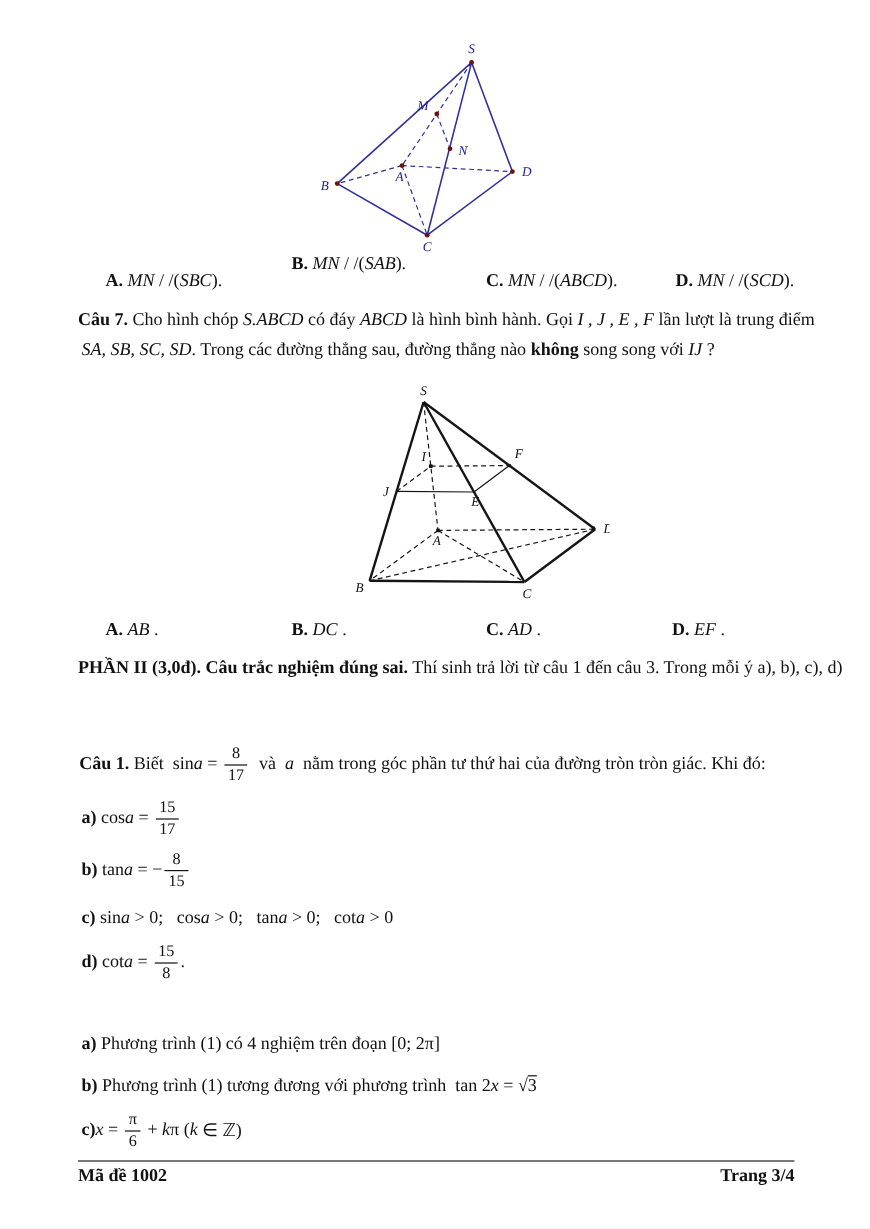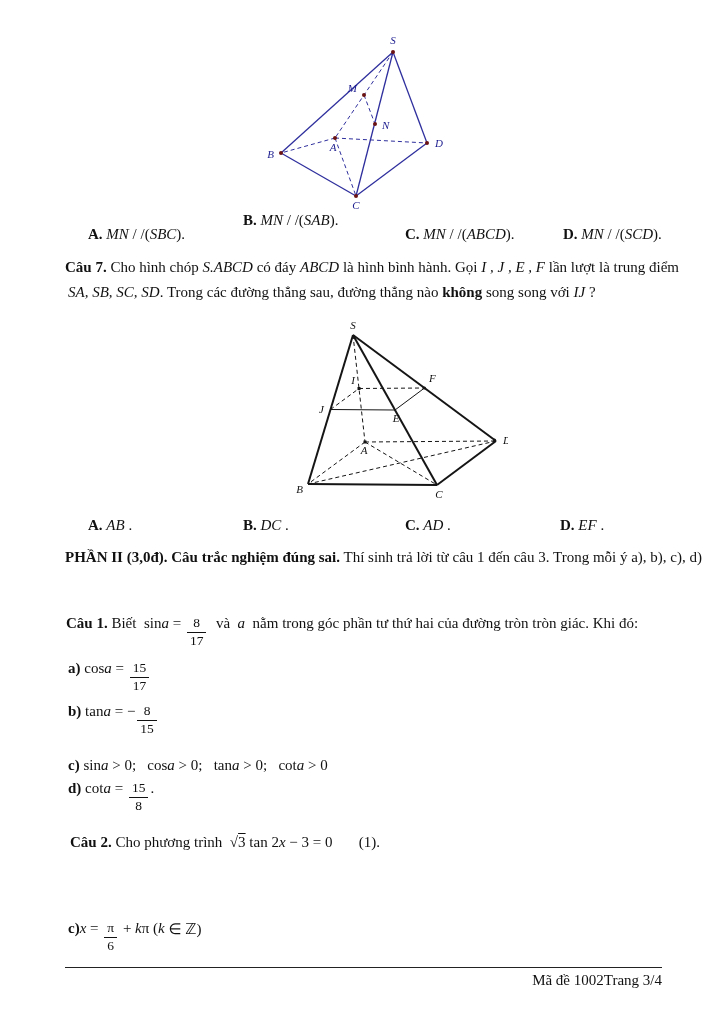--- a/index.html
+++ b/index.html
@@ -2,32 +2,32 @@
 <html><head>
 <meta charset="utf-8">
 <style>
   html,body{margin:0;padding:0;background:#e8e8e8;}
   .page{
     position:relative;width:725px;height:1024px;margin:0 auto;background:#ffffff;
     font-family:"Liberation Serif", serif;font-size:15px;color:#111;overflow:hidden;
   }
   .page span{white-space:pre;}
   .line{position:absolute;white-space:nowrap;line-height:18px;}
-  .mline{position:absolute;display:flex;align-items:flex-start;height:44px;white-space:nowrap;}
+  .mline{position:absolute;display:flex;align-items:center;height:44px;white-space:nowrap;}
   .b{font-weight:bold;}
   .i{font-style:italic;}
   .frac{display:inline-flex;flex-direction:column;text-align:center;font-size:13.5px;
         line-height:1.25;vertical-align:middle;margin:0 2px;}
   .fnum{padding:0 3px;border-bottom:1px solid #111;display:block;}
   .fden{padding:0 3px;display:block;}
   .sqrtv{text-decoration:overline;}
   .fig{position:absolute;}
   .fig text{font-family:"Liberation Serif", serif;font-style:italic;font-size:11px;}
   .footline{position:absolute;left:65px;width:597px;top:967px;border-top:1.6px solid #222;}
-  .footer{position:absolute;left:65px;width:597px;top:971px;display:flex;justify-content:flex-end;line-height:18px;}
+  .footer{position:absolute;left:65px;width:597px;top:971px;display:flex;justify-content:space-between;line-height:18px;font-weight:bold;}
 </style>
 </head>
 <body>
 
 <div class="page">
 
   <svg class="fig" style="left:256px;top:30px" width="195" height="185" viewBox="0 0 195 185">
     <g stroke="#2f2f9e" stroke-width="1.3" fill="none">
       <line x1="137" y1="22" x2="25" y2="123"></line>
       <line x1="137" y1="22" x2="100" y2="166"></line>
@@ -144,21 +144,22 @@
   <div class="line" style="left:68px;top:756px"><span class="b">c)</span><span> sin</span><span class="i">a</span><span> &gt; 0;   cos</span><span class="i">a</span><span> &gt; 0;   tan</span><span class="i">a</span><span> &gt; 0;   cot</span><span class="i">a</span><span> &gt; 0</span></div>
   <div class="mline" style="left:68px;top:780px">
       <span class="b">d)</span>
       <span> cot</span>
       <span class="i">a</span>
       <span> = </span>
       <span class="frac"><span class="fnum">15</span><span class="fden">8</span></span>
       <span>.</span>
     </div>
 
-  <div class="line" style="left:70px;top:833px"><span class="b">Câu 2.</span><span> Cho phương trình  </span><span><span>√</span><span class="sqrtv">3</span></span><span> tan 2</span><span class="i">x</span><span> − 3 = 0       (1).</span></div>
+  <div class="line" style="left:68px;top:861px"><span class="b">a)</span><span> Phương trình (1) có 4 nghiệm trên đoạn </span><span>[0; 2π]</span></div>
+  <div class="line" style="left:68px;top:896px"><span class="b">b)</span><span> Phương trình (1) tương đương với phương trình  tan 2</span><span class="i">x</span><span> = </span><span><span>√</span><span class="sqrtv">3</span></span></div>
   <div class="mline" style="left:68px;top:920px">
       <span class="b">c)</span>
       <span class="i">x</span>
       <span> = </span>
       <span class="frac"><span class="fnum">π</span><span class="fden">6</span></span>
       <span> + </span>
       <span class="i">k</span>
       <span>π (</span>
       <span class="i">k</span>
       <span> ∈ ℤ)</span>

